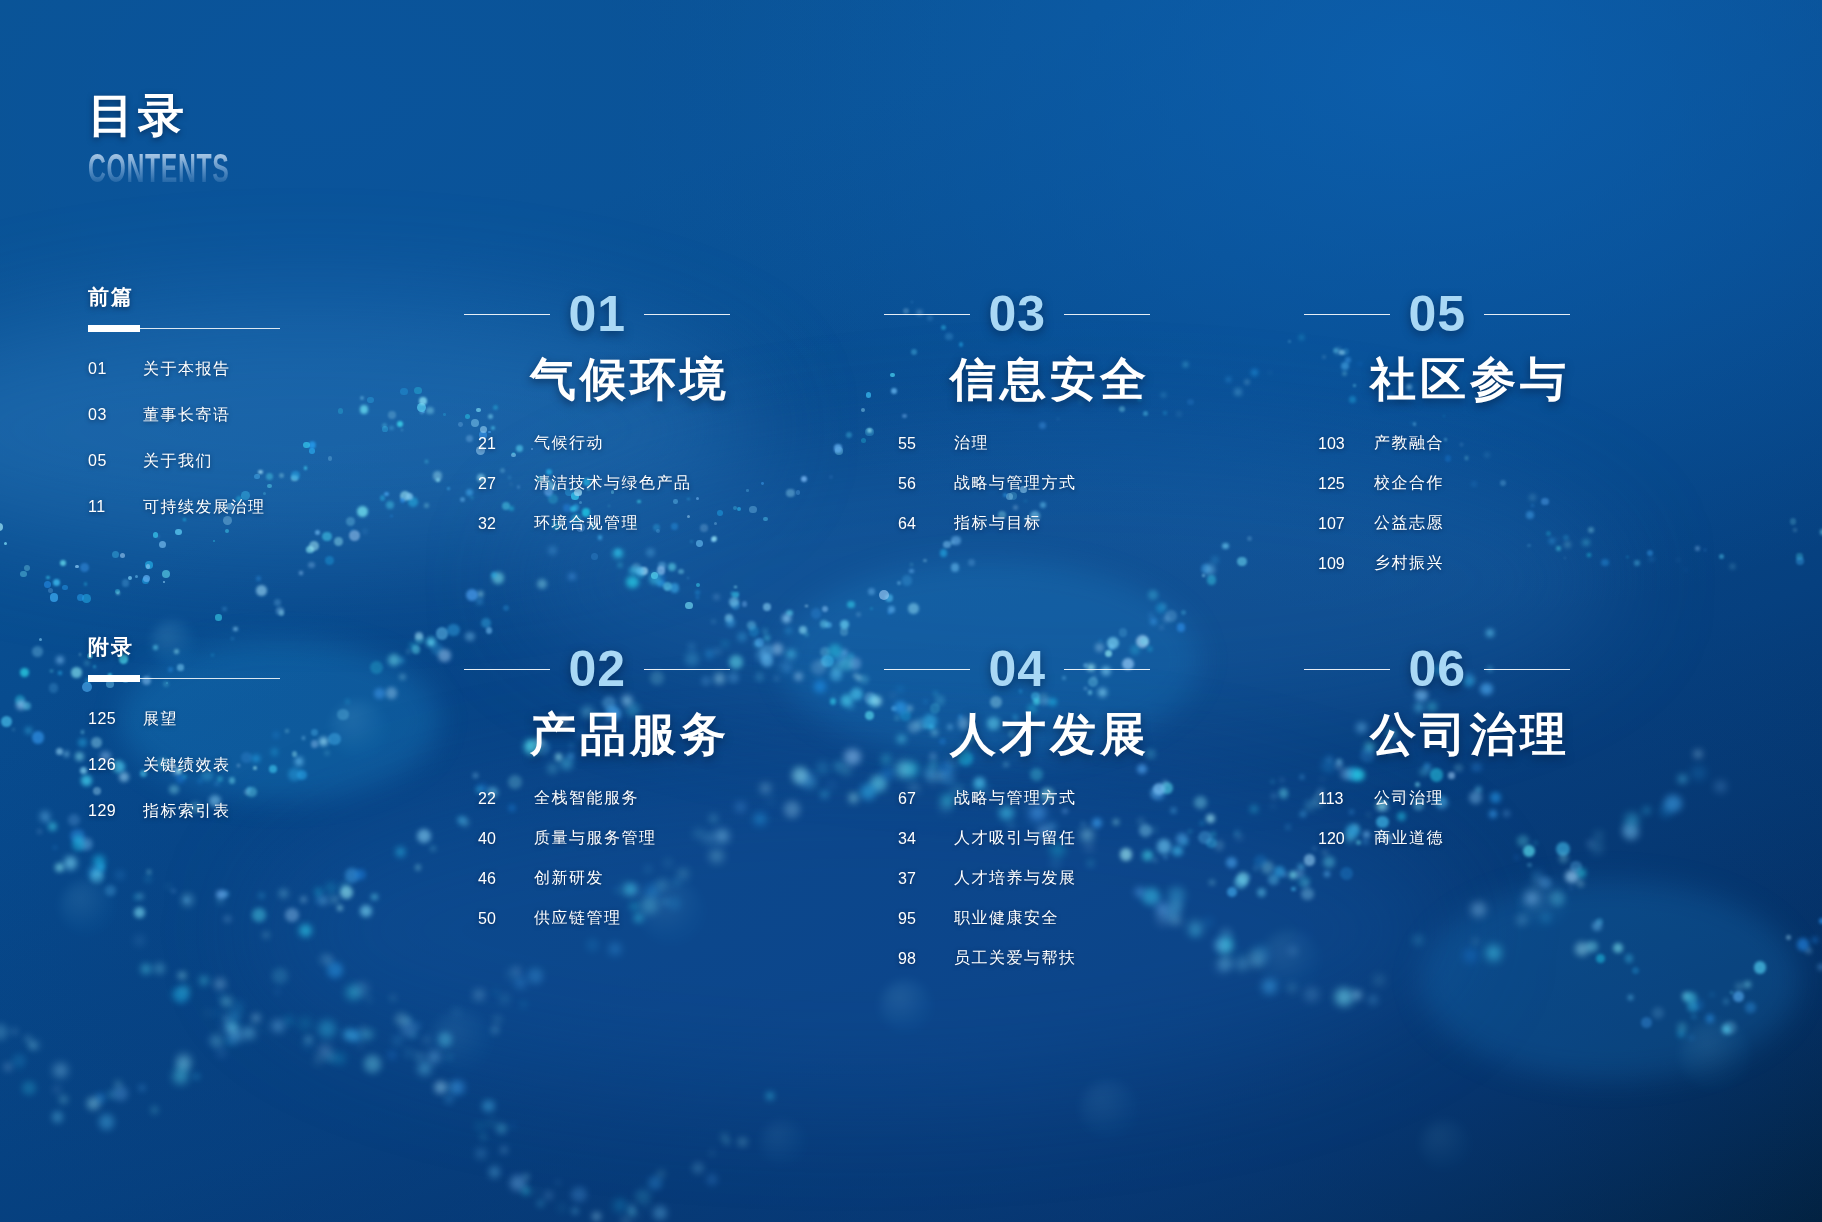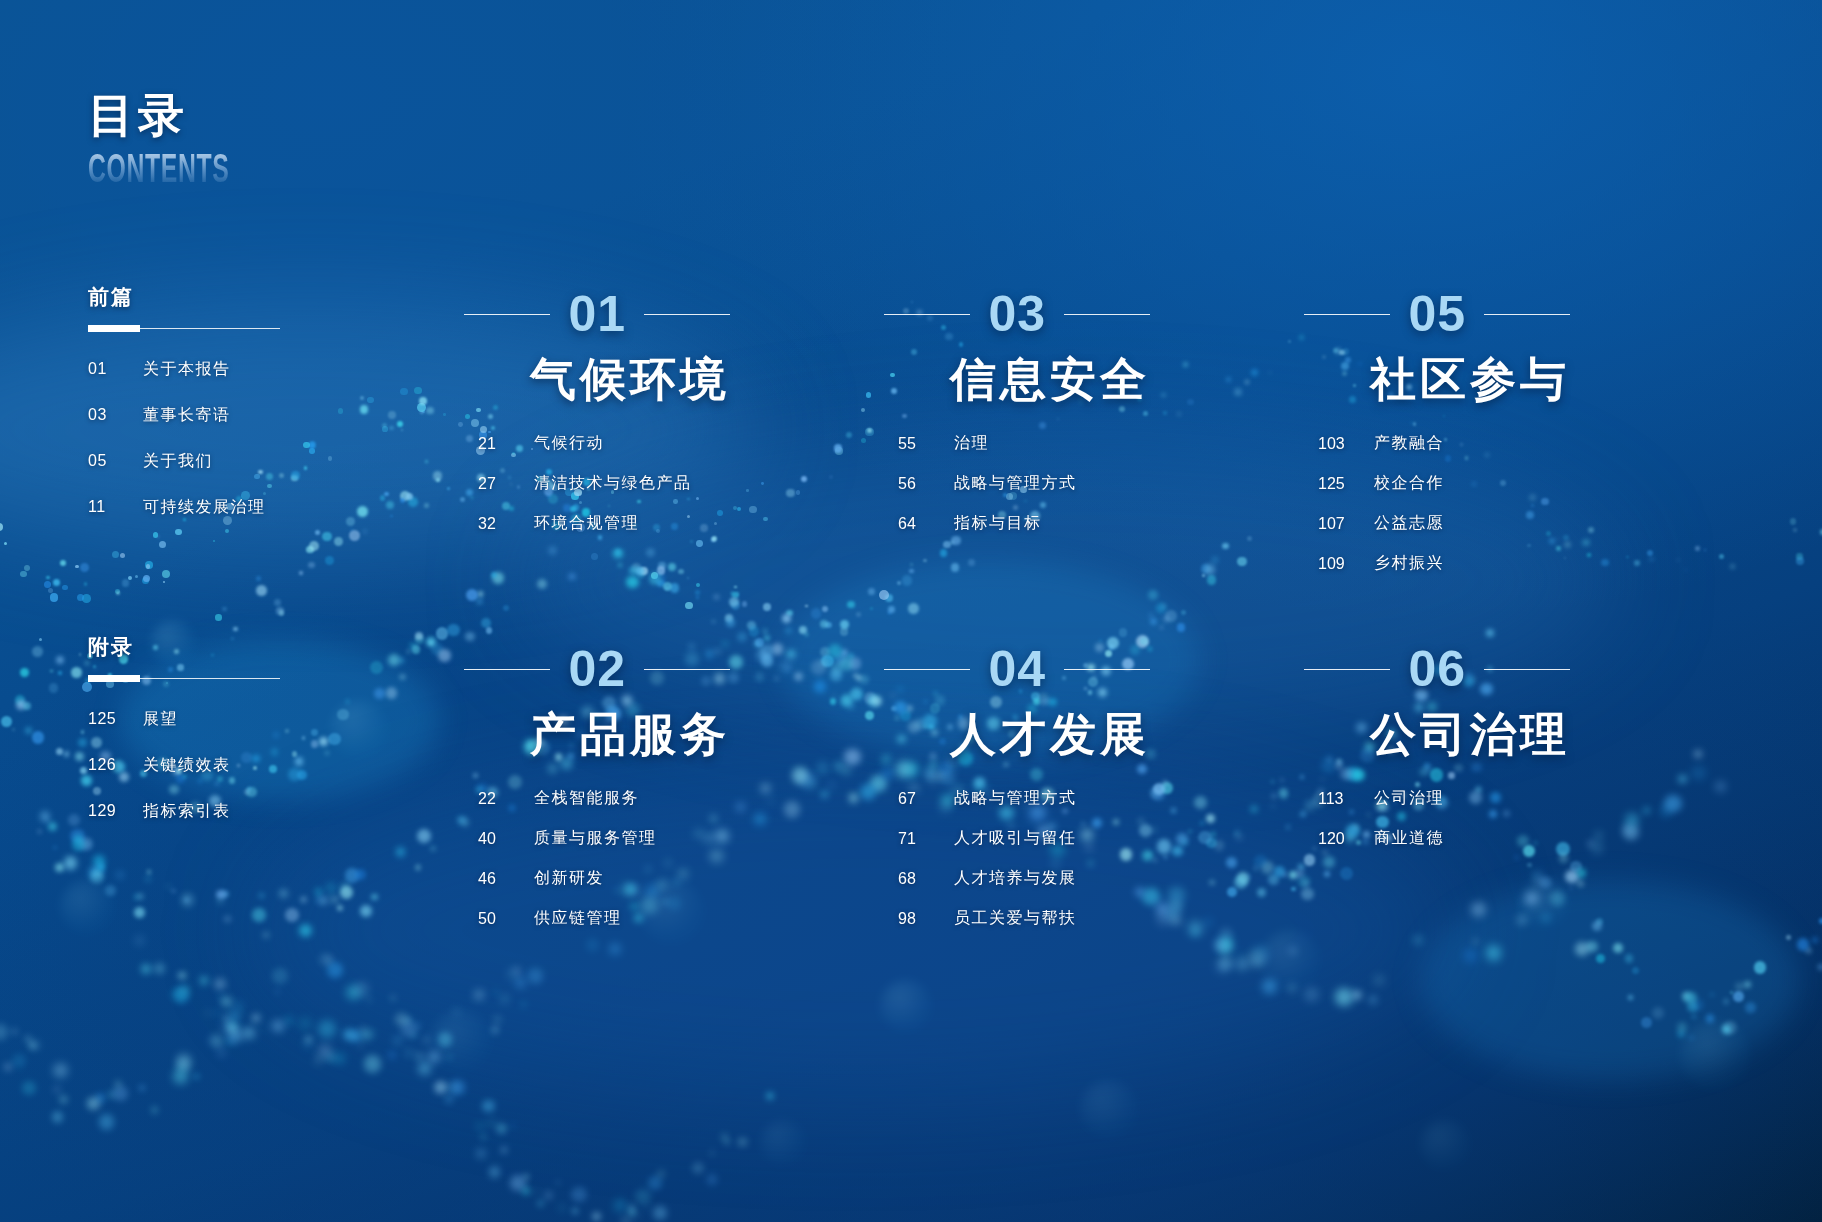--- a/index.html
+++ b/index.html
@@ -1428,26 +1428,30 @@
         <div class="num-val">04</div>
         <div class="num-line right"></div>
       </div>
       <div class="sec-title">人才发展</div>
       <div class="sec-list">
         <div class="sec-row">
           <span class="sec-num">67</span>
           <span class="sec-txt">战略与管理方式</span>
         </div>
         <div class="sec-row">
-          <span class="sec-num">71</span>
+          <span class="sec-num">34</span>
           <span class="sec-txt">人才吸引与留任</span>
         </div>
         <div class="sec-row">
-          <span class="sec-num">68</span>
+          <span class="sec-num">37</span>
           <span class="sec-txt">人才培养与发展</span>
+        </div>
+        <div class="sec-row">
+          <span class="sec-num">95</span>
+          <span class="sec-txt">职业健康安全</span>
         </div>
         <div class="sec-row">
           <span class="sec-num">98</span>
           <span class="sec-txt">员工关爱与帮扶</span>
         </div>
       </div>
     </div>
 
     <div class="num-sec" style="left:1170px;top:285px;">
       <div class="num-head">

